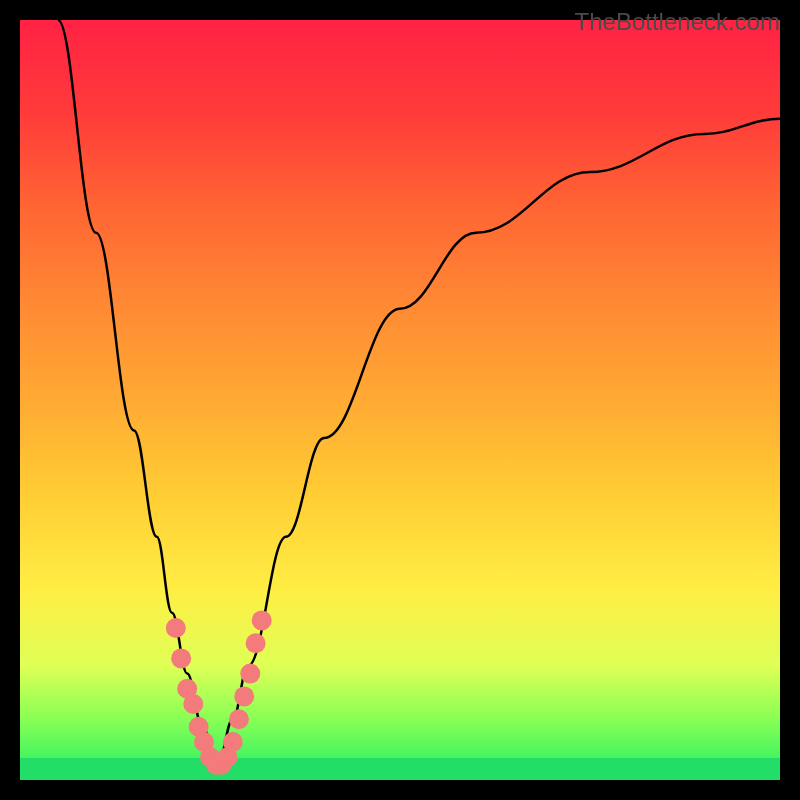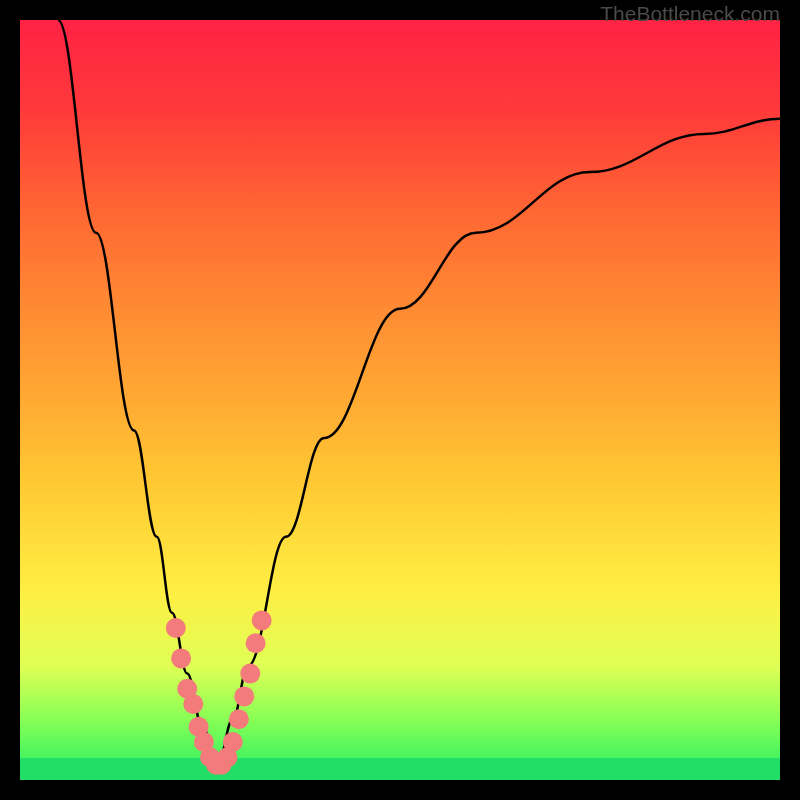--- a/index.html
+++ b/index.html
@@ -28,24 +28,24 @@
         #ffaa33 50%,
         #ffcc33 62%,
         #ffee44 75%,
         #dfff55 85%,
         #88ff55 92%,
         #22ee66 100%
       );
     }
     .watermark {
       position: absolute;
-      top: 2px;
+      top: 8px;
       right: 20px;
       font-family: Arial, sans-serif;
-      font-size: 21px;
+      font-size: 24px;
       color: #4a4a4a;
       z-index: 10;
     }
     .curve-svg {
       position: absolute;
       top: 20px;
       left: 20px;
       width: 760px;
       height: 760px;
       z-index: 5;

